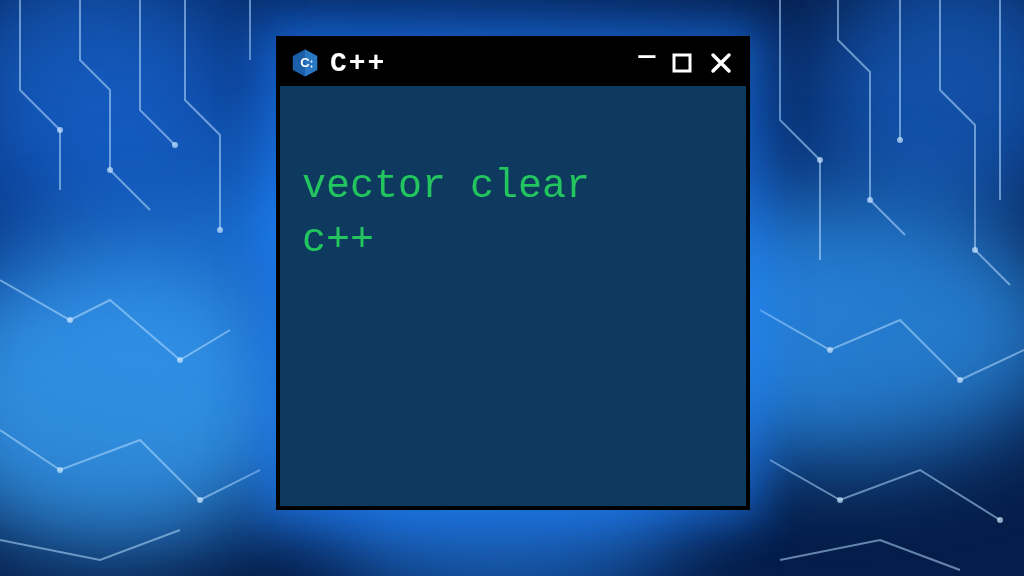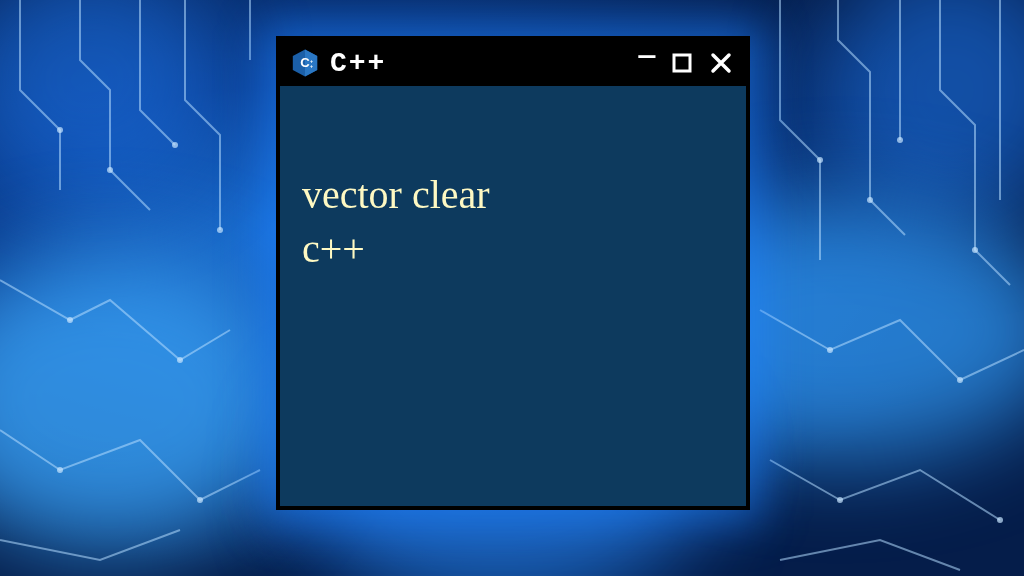--- a/index.html
+++ b/index.html
@@ -89,25 +89,25 @@
       width: 26px;
       text-align: center;
       cursor: pointer;
       user-select: none;
     }
     .ctrl-min { position: relative; top: -7px; }
     .ctrl-max svg, .ctrl-close svg { display: block; }
 
     .window-body {
       flex: 1;
-      padding: 28px 22px;
-      color: #fef9c3;
+      padding: 20px 22px;
+      color: #22c55e;
       font-size: 40px;
       line-height: 1.35;
-      font-family: Liberation Serif, serif;
+      font-family: Liberation Mono, monospace;
       white-space: pre-line;
     }
   </style>
 </head>
 <body>
 
 <div class="bg-layer">
   <div class="glow-patch glow5"></div>
   <div class="glow-patch glow4"></div>
   <div class="glow-patch glow1"></div>

